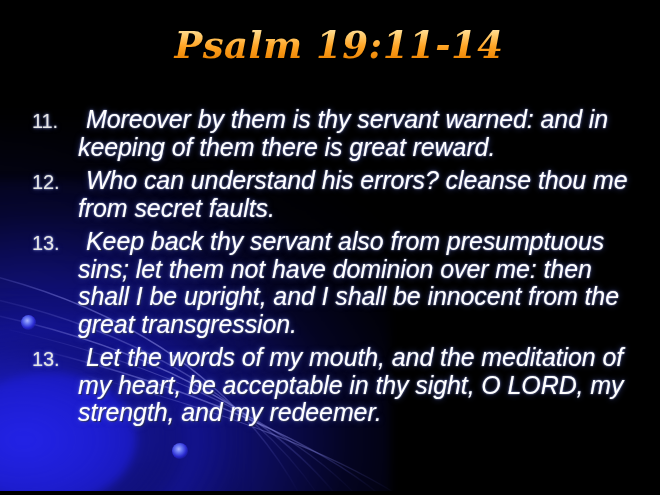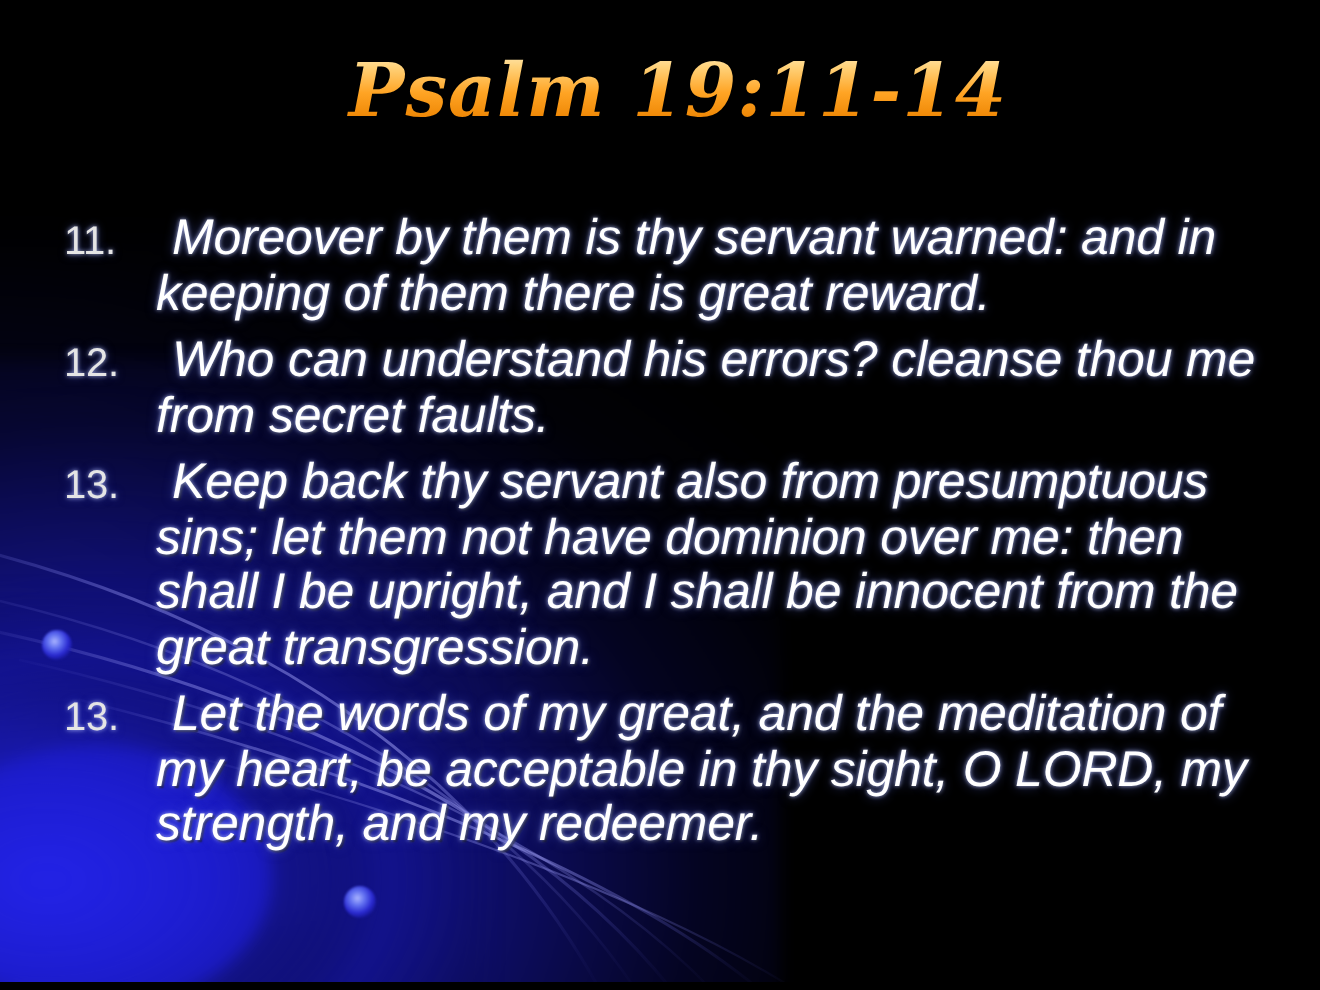--- a/index.html
+++ b/index.html
@@ -228,18 +228,18 @@
       <span class="verse-text">Who can understand his errors? cleanse thou me from secret faults.</span>
     </div>
 
     <div class="verse">
       <span class="verse-num">13.</span>
       <span class="verse-text">Keep back thy servant also from presumptuous sins; let them not have dominion over me: then shall I be upright, and I shall be innocent from the great transgression.</span>
     </div>
 
     <div class="verse">
       <span class="verse-num">13.</span>
-      <span class="verse-text">Let the words of my great, and the meditation of my heart, be acceptable in thy sight, O LORD, my strength, and my redeemer.</span>
+      <span class="verse-text">Let the words of my mouth, and the meditation of my heart, be acceptable in thy sight, O LORD, my strength, and my redeemer.</span>
     </div>
 
   </div>
 
 </div>
 
 </body></html>

